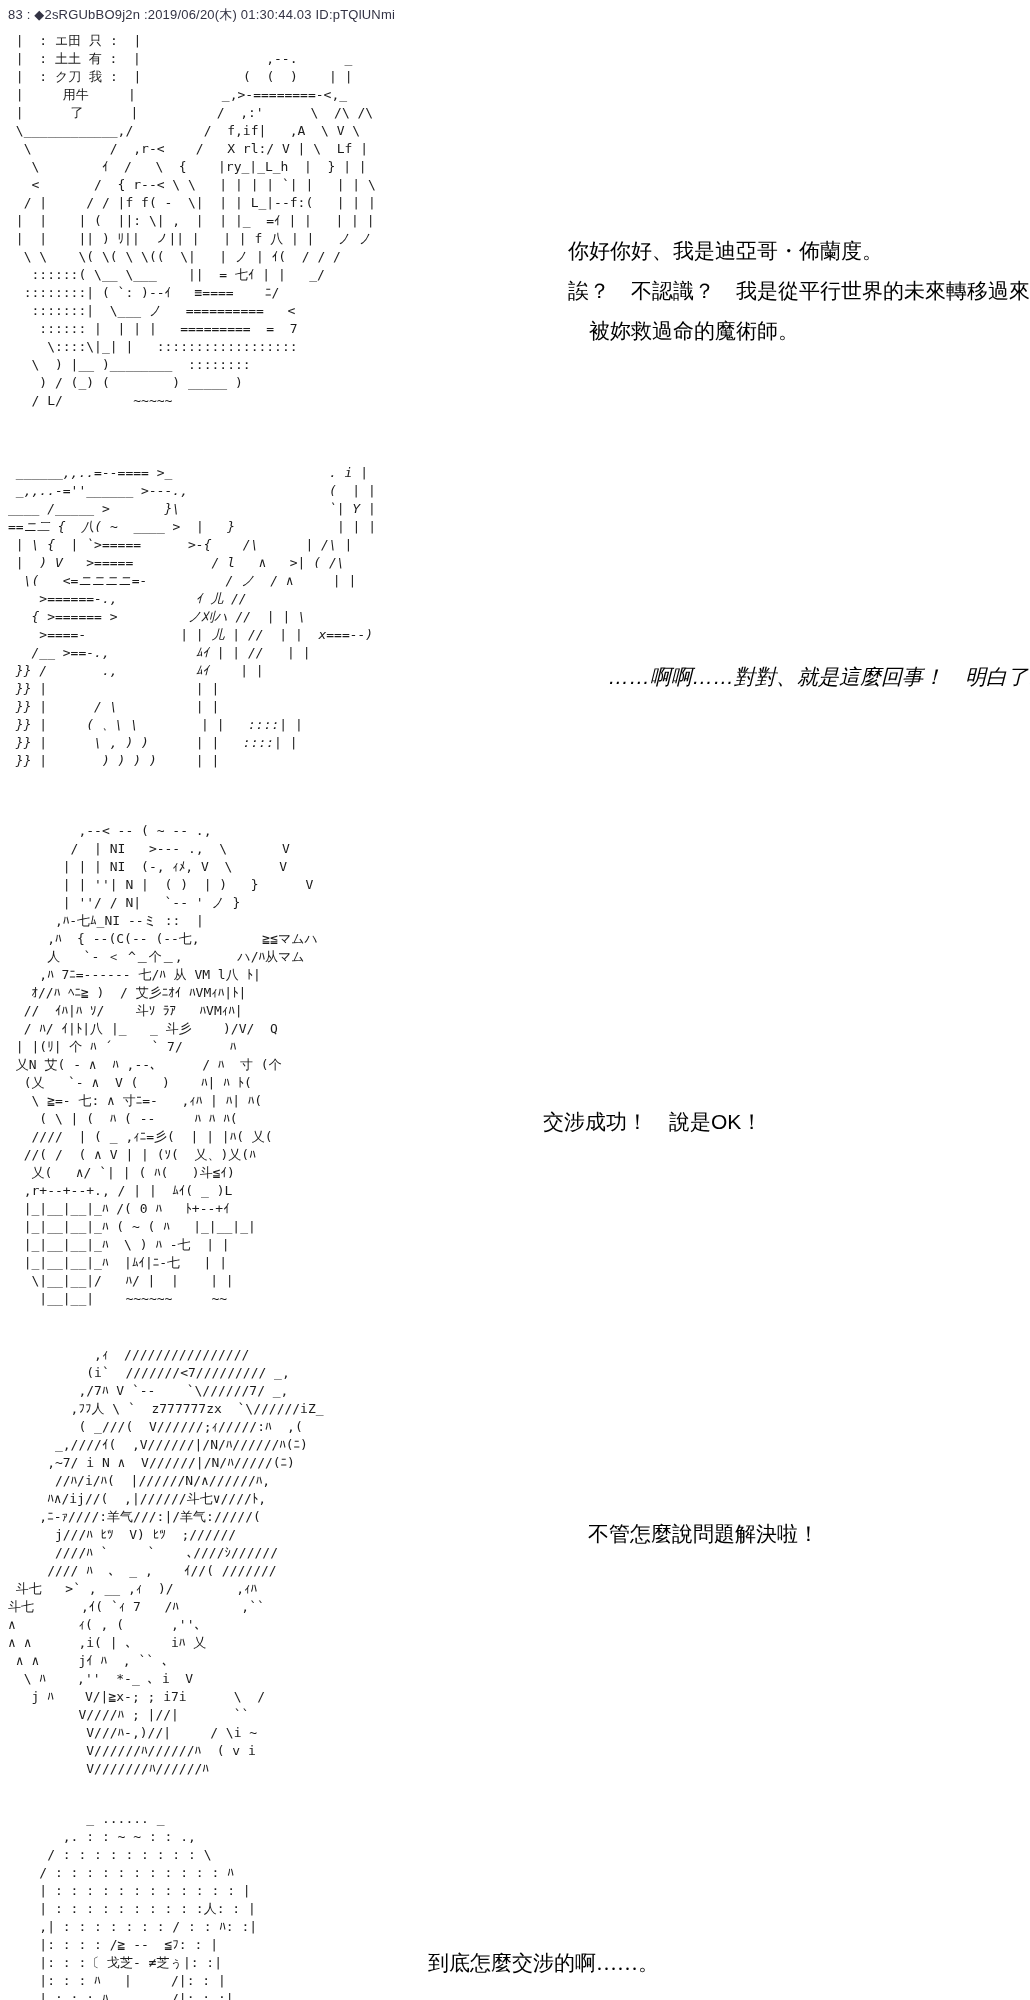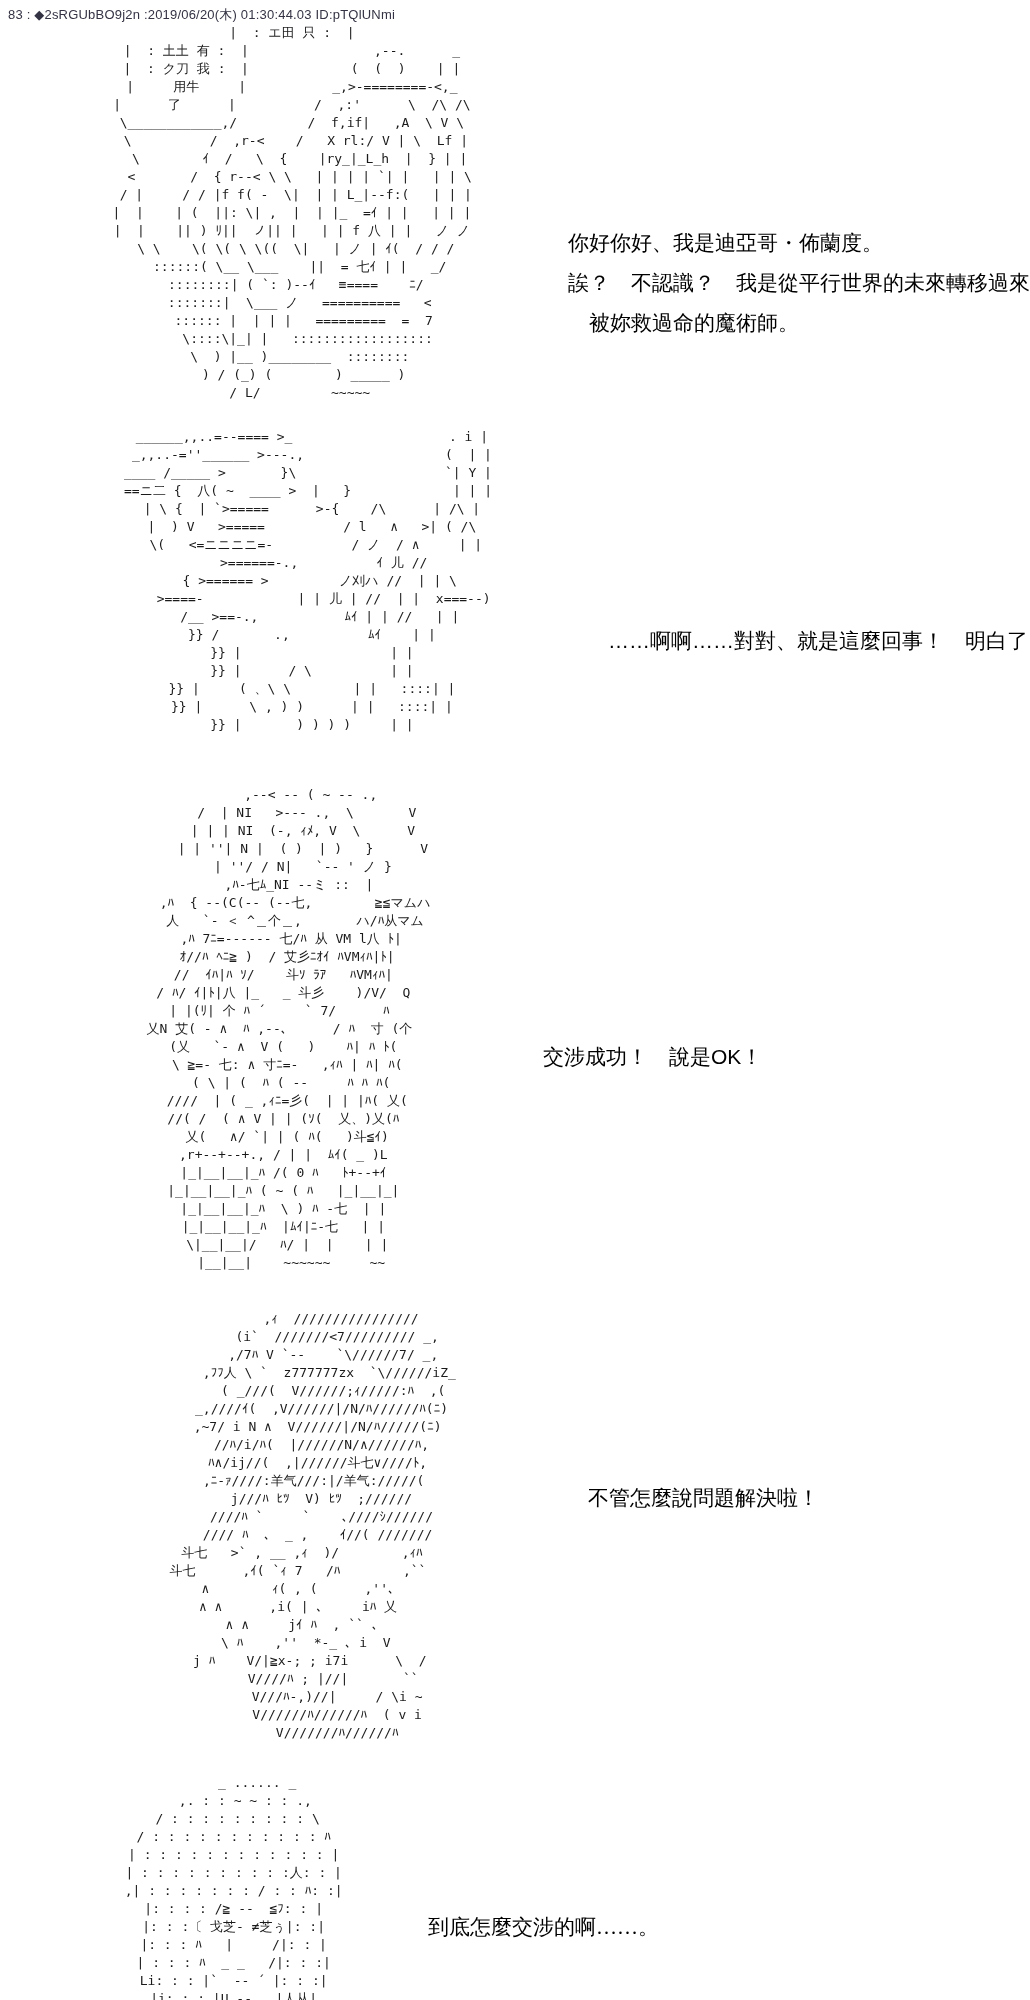--- a/index.html
+++ b/index.html
@@ -10,50 +10,50 @@
     background: var(--background, #ffffff);
     color: var(--text, #000000);
     font-family: "Liberation Sans", "DejaVu Sans", sans-serif;
     overflow: hidden;
   }
   .post { padding: 6px 8px 0 8px; }
   .post-header {
     font-size: 13px;
     color: var(--header-text, #333344);
     letter-spacing: 0.2px;
+    margin-bottom: 8px;
     white-space: nowrap;
   }
   .row { display: flex; align-items: center; }
   .aa {
     font-family: "DejaVu Sans Mono", "Liberation Mono", monospace;
     font-size: 13px;
     line-height: 18px;
     margin: 0;
     white-space: pre;
     flex: 0 0 auto;
     overflow: hidden;
     color: #1a1a1a;
-    text-align: center;
   }
   .dialogue {
     font-size: 21px;
     line-height: 40px;
     white-space: pre-line;
     color: var(--text, #000000);
     position: relative;
     flex: 0 0 auto;
   }
   .s1 .aa { width: 560px; }
   .s1 .dialogue { top: 70px; }
-  .s2 { margin-top: 26px; }
+  .s2 { margin-top: 54px; font-style: italic; }
   .s2 .aa { width: 600px; }
   .s2 .dialogue { top: 60px; }
   .s3 { margin-top: 52px; }
   .s3 .aa { width: 535px; }
-  .s3 .dialogue { top: 28px; }
+  .s3 .dialogue { top: 57px; }
   .s4 { margin-top: 38px; }
   .s4 .aa { width: 580px; }
   .s4 .dialogue { top: -28px; }
   .s5 { margin-top: 32px; }
   .s5 .aa { width: 420px; }
   .s5 .dialogue { top: 36px; font-family: Liberation Serif, serif; }
 </style>
 </head>
 <body>
 

